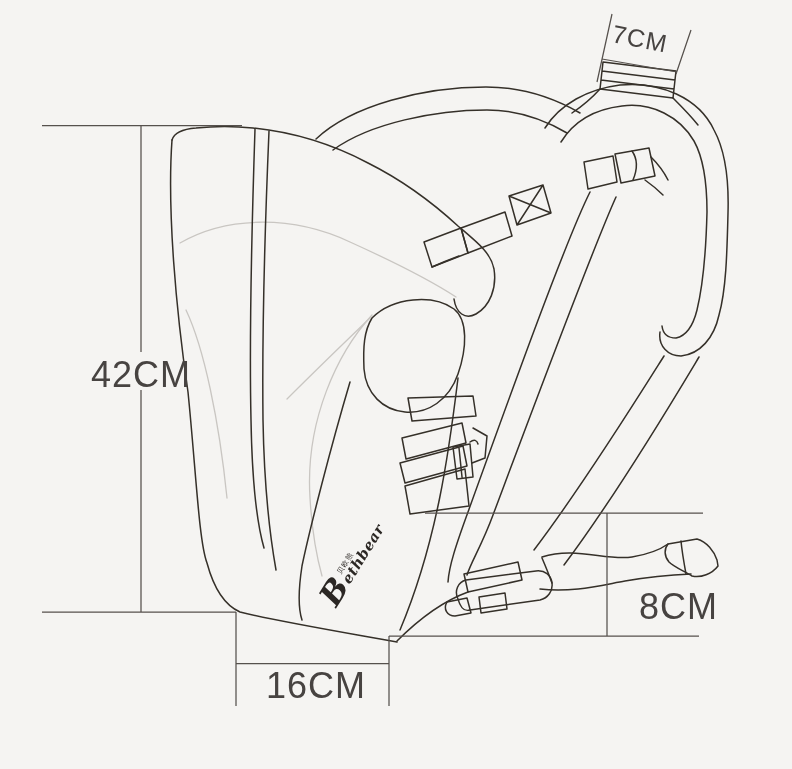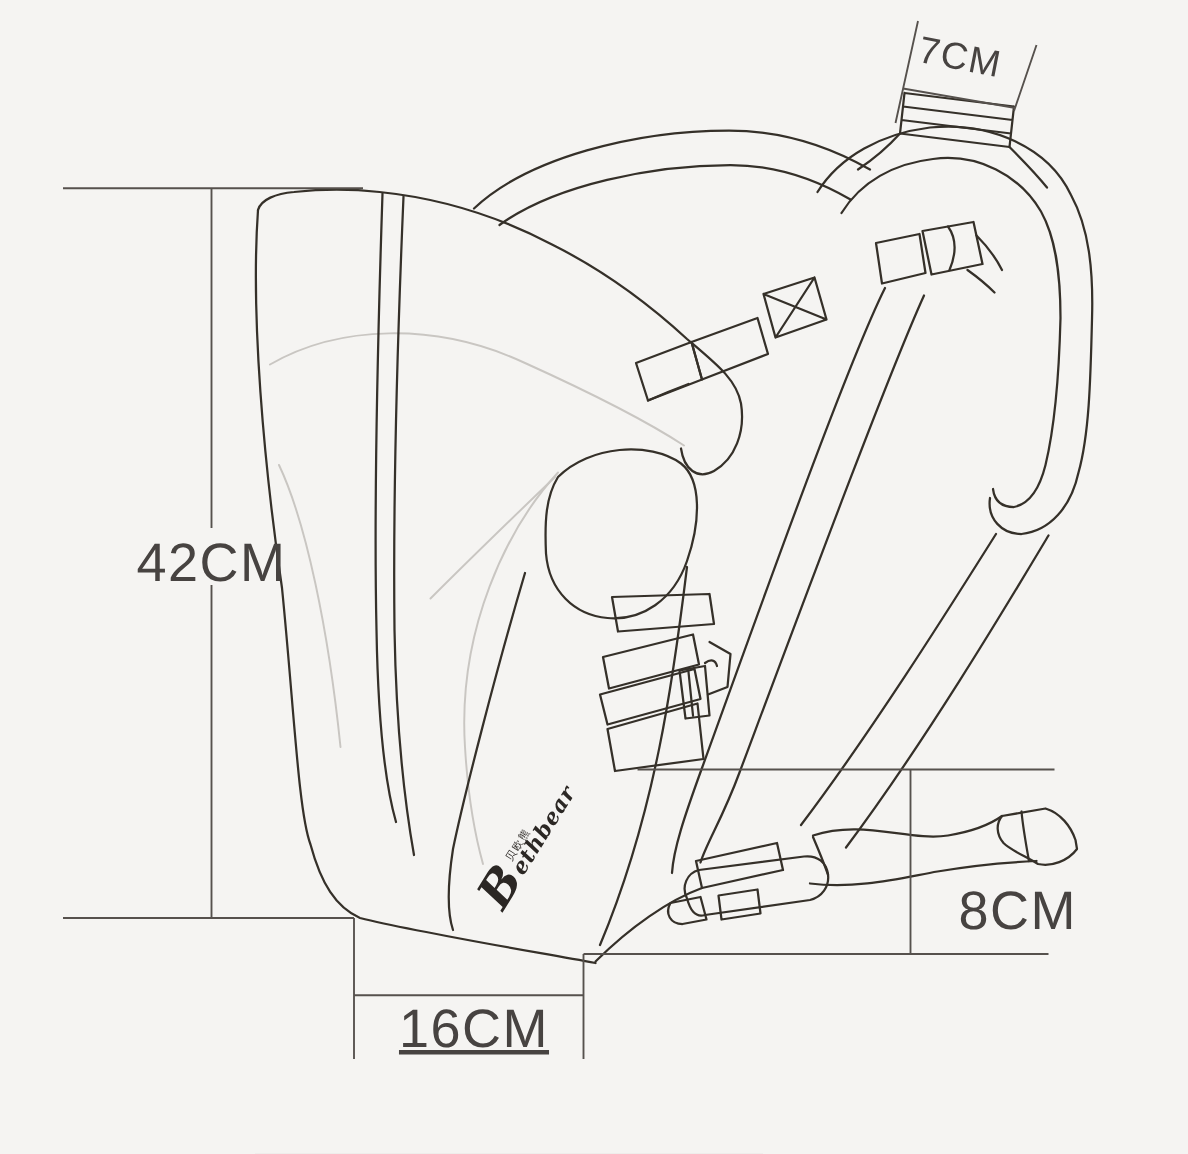--- a/index.html
+++ b/index.html
@@ -127,21 +127,21 @@
       <path class="dm" d="M 602,59 L 677,72 M 612,14 L 597,82 M 691,30 L 676,74"></path>
     </g>
   </svg>
 
   <div class="dim-label" id="dim-7" style="left:640px;top:39px;">7CM</div>
 
   <div class="dim-label center" style="left:141px;top:357px;">42CM</div>
 
   <div class="dim-label" style="left:611px;top:589px;margin-left:28px;">8CM</div>
 
-  <div class="dim-label center" style="left:316px;top:668px;text-decoration:underline;">16CM</div>
+  <div class="dim-label center" style="left:316px;top:668px;">16CM</div>
 
   <div id="logo">
     <span class="initial">B</span>
     <span class="col">
       <span class="cn">贝欧熊</span>
       <span class="rest">ethbear</span>
     </span>
   </div>
 
 </div>

